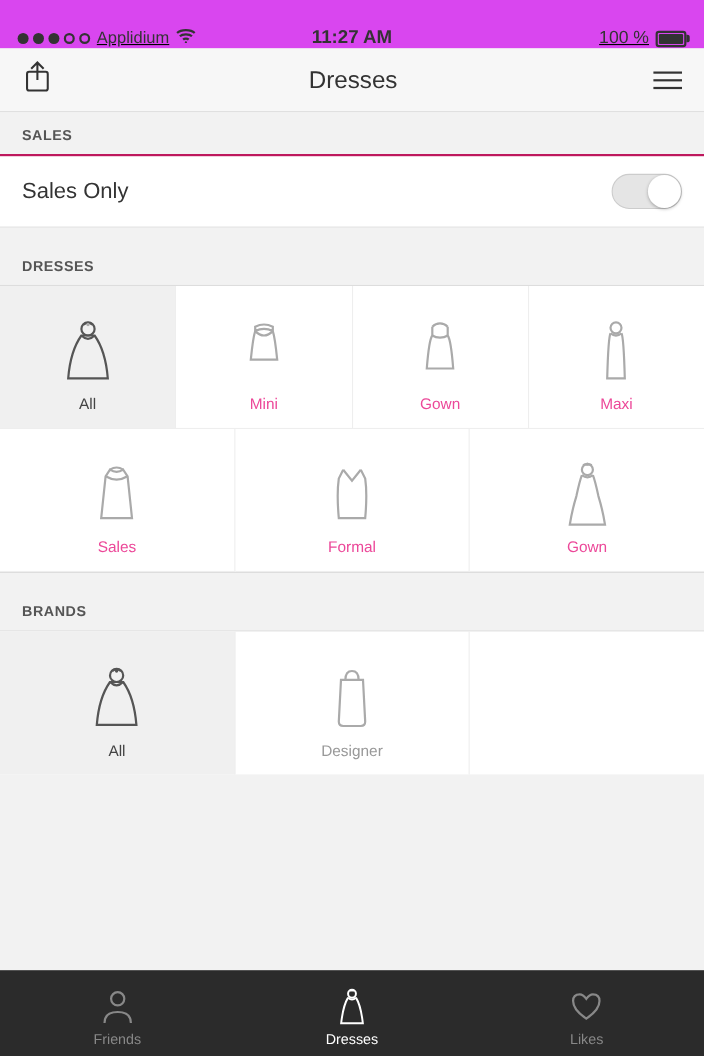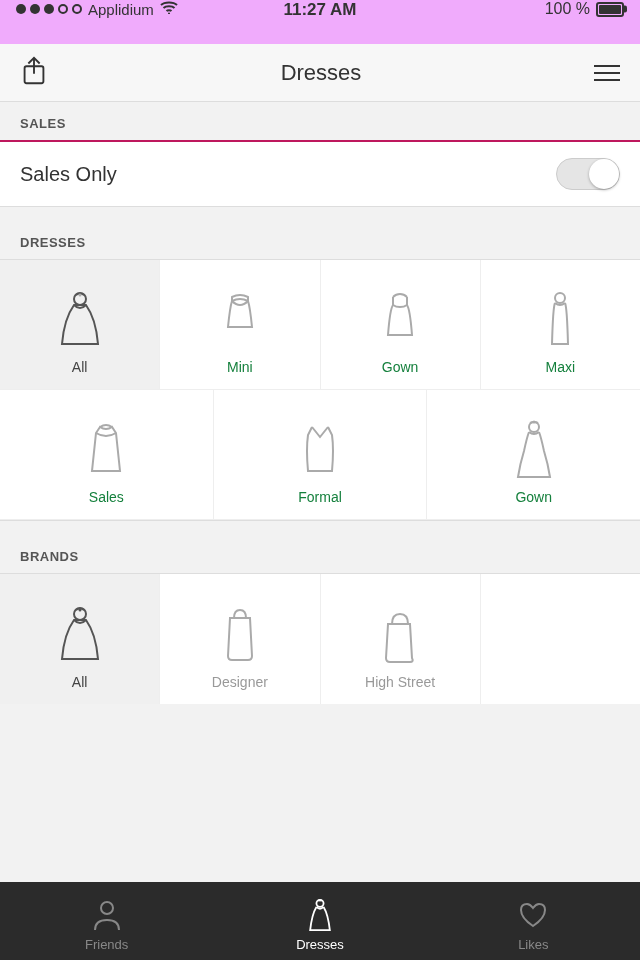--- a/index.html
+++ b/index.html
@@ -9,25 +9,26 @@
       height: 960px;
       font-family: -apple-system, 'Helvetica Neue', Arial, sans-serif;
       background: #f2f2f2;
       overflow: hidden;
       position: relative;
     }
 
     
     .status-bar {
       height: 44px;
-      background: #f0abfc;
-      display: flex;
-      align-items: flex-start;
+      background: #d946ef;
+      display: flex;
+      align-items: flex-end;
       justify-content: space-between;
       padding: 0 16px;
+      text-decoration: underline;
     }
     .status-left {
       display: flex;
       align-items: center;
       gap: 6px;
     }
     .signal-dots {
       display: flex;
       gap: 4px;
       align-items: center;
@@ -220,21 +221,21 @@
       height: 62px;
       fill: none;
       stroke: #aaa;
       stroke-width: 2;
     }
     .grid-item.selected .grid-icon svg {
       stroke: #555;
     }
     .grid-label {
       font-size: 14px;
-      color: #15803d;
+      color: #ec4899;
       text-align: center;
     }
     .grid-item.selected .grid-label {
       color: #444;
     }
 
     
     .brands-grid-container {
       background: #fff;
       border-top: 1px solid #ddd;
@@ -491,30 +492,20 @@
     <div class="brands-grid-item">
       <div class="grid-icon">
         <svg viewBox="0 0 52 62" fill="none" stroke="#aaa" stroke-width="2">
 
           <path d="M20 14 Q20 6 26 6 Q32 6 32 14"></path>
           <path d="M16 14 L14 52 Q14 56 18 56 L34 56 Q38 56 38 52 L36 14 Z"></path>
         </svg>
       </div>
       <span class="grid-label">Designer</span>
     </div>
-    <div class="brands-grid-item">
-      <div class="grid-icon">
-        <svg viewBox="0 0 52 62" fill="none" stroke="#aaa" stroke-width="2">
-
-          <path d="M18 20 Q18 10 26 10 Q34 10 34 20"></path>
-          <path d="M14 20 L12 54 Q12 58 16 58 L36 58 Q40 58 38 54 L36 20 Z"></path>
-        </svg>
-      </div>
-      <span class="grid-label">High Street</span>
-    </div>
 
     <div class="brands-grid-item" style="border-right:none; visibility:hidden;"></div>
   </div>
 </div>
 
 <div class="tab-bar">
 
   <div class="tab-item">
     <div class="tab-icon">
       <svg viewBox="0 0 32 34">

